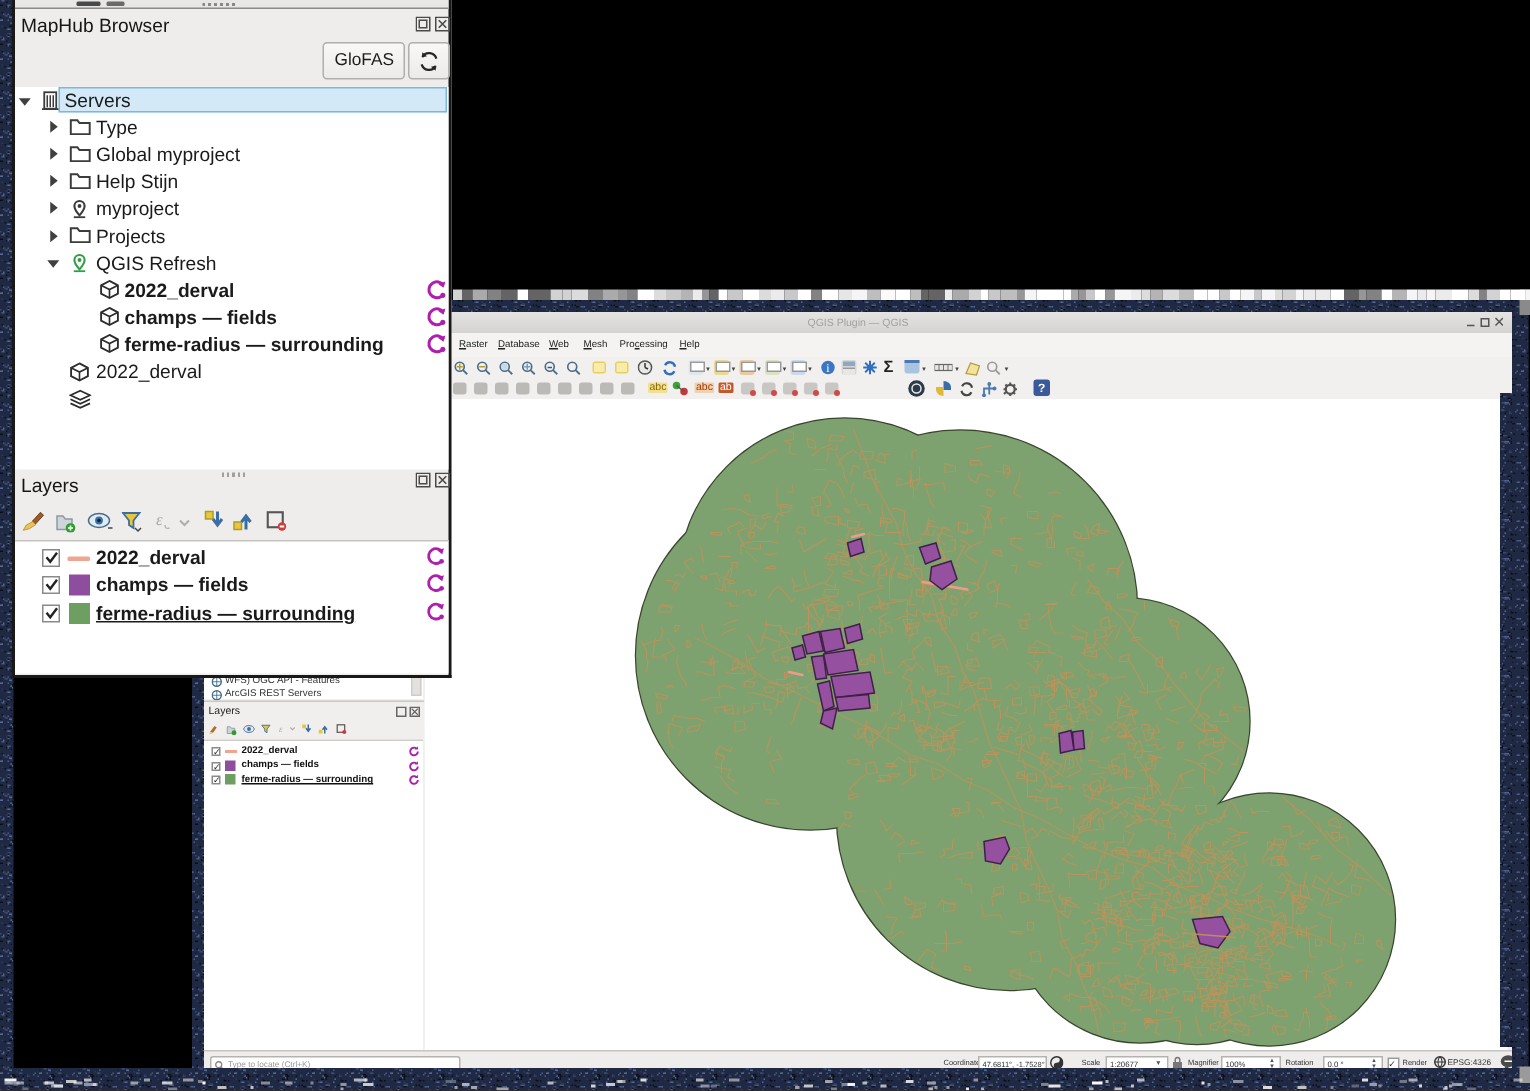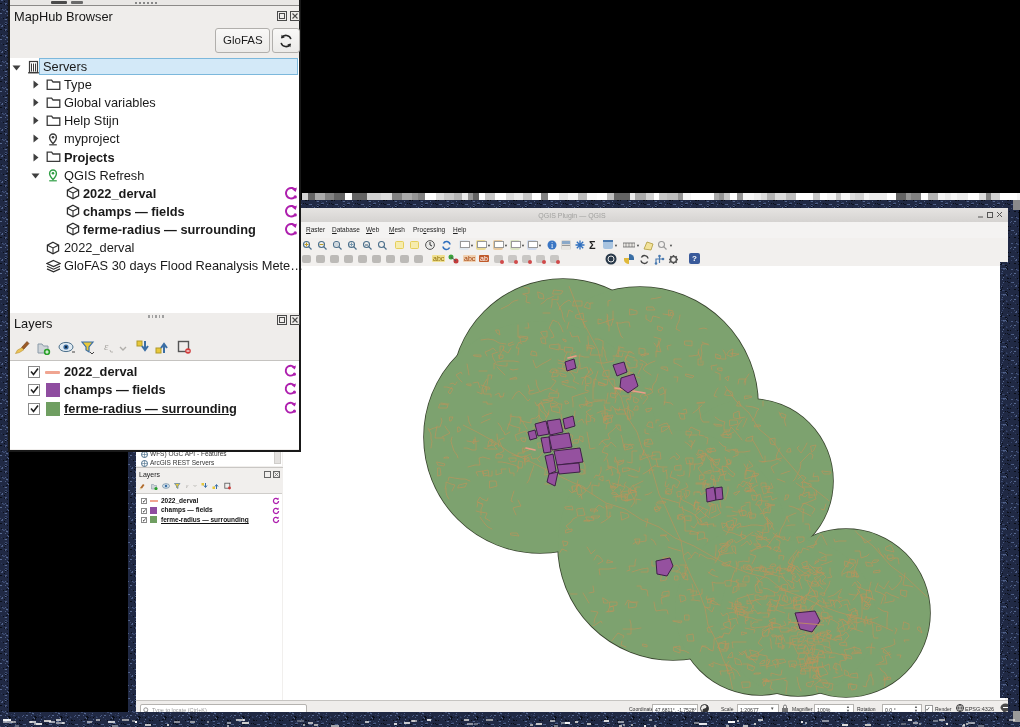--- a/index.html
+++ b/index.html
@@ -1768,21 +1768,21 @@
         <svg class="abs" style="left:36px;top:19.6px" width="15" height="13" viewBox="0 0 15 13">
           <path d="M1.2,2.2 h4.4 l1.4,1.8 h6.8 v7.4 H1.2 z" fill="none" stroke="#3c3c3c" stroke-width="1.3"></path>
         </svg>
         <span class="abs tree" style="left:54px;top:19.1px;font-weight:normal;white-space:nowrap;">Type</span>
         <svg class="abs" style="left:21px;top:40.2px" width="9" height="9">
           <path d="M2.5,0.5 v8 l5,-4 z" fill="#3f3f3f"></path>
         </svg>
         <svg class="abs" style="left:36px;top:37.7px" width="15" height="13" viewBox="0 0 15 13">
           <path d="M1.2,2.2 h4.4 l1.4,1.8 h6.8 v7.4 H1.2 z" fill="none" stroke="#3c3c3c" stroke-width="1.3"></path>
         </svg>
-        <span class="abs tree" style="left:54px;top:37.2px;font-weight:normal;white-space:nowrap;">Global variables</span>
+        <span class="abs tree" style="left:54px;top:37.2px;font-weight:normal;white-space:nowrap;">Global myproject</span>
         <svg class="abs" style="left:21px;top:58.300000000000004px" width="9" height="9">
           <path d="M2.5,0.5 v8 l5,-4 z" fill="#3f3f3f"></path>
         </svg>
         <svg class="abs" style="left:36px;top:55.800000000000004px" width="15" height="13" viewBox="0 0 15 13">
           <path d="M1.2,2.2 h4.4 l1.4,1.8 h6.8 v7.4 H1.2 z" fill="none" stroke="#3c3c3c" stroke-width="1.3"></path>
         </svg>
         <span class="abs tree" style="left:54px;top:55.3px;font-weight:normal;white-space:nowrap;">Help Stijn</span>
         <svg class="abs" style="left:21px;top:76.4px" width="9" height="9">
           <path d="M2.5,0.5 v8 l5,-4 z" fill="#3f3f3f"></path>
         </svg>
@@ -1791,21 +1791,21 @@
           <circle cx="7" cy="5.3" r="1.3" fill="#3c3c3c"></circle>
           <path d="M3.2,12.8 h7.6" stroke="#3c3c3c" stroke-width="1.2"></path>
         </svg>
         <span class="abs tree" style="left:54px;top:73.4px;font-weight:normal;white-space:nowrap;">myproject</span>
         <svg class="abs" style="left:21px;top:94.5px" width="9" height="9">
           <path d="M2.5,0.5 v8 l5,-4 z" fill="#3f3f3f"></path>
         </svg>
         <svg class="abs" style="left:36px;top:92.0px" width="15" height="13" viewBox="0 0 15 13">
           <path d="M1.2,2.2 h4.4 l1.4,1.8 h6.8 v7.4 H1.2 z" fill="none" stroke="#3c3c3c" stroke-width="1.3"></path>
         </svg>
-        <span class="abs tree" style="left:54px;top:91.5px;font-weight:bold;white-space:nowrap;">Projects</span>
+        <span class="abs tree" style="left:54px;top:91.5px;font-weight:normal;white-space:nowrap;">Projects</span>
         <svg class="abs" style="left:21px;top:113.10000000000001px" width="9" height="9">
           <path d="M0.5,2.5 h8 l-4,5 z" fill="#3f3f3f"></path>
         </svg>
         <svg class="abs" style="left:36px;top:110.10000000000001px" width="14" height="14" viewBox="0 0 14 14">
           <path d="M7,2 a3.4,3.4 0 0 1 3.4,3.4 c0,2.4 -3.4,6.2 -3.4,6.2 s-3.4,-3.8 -3.4,-6.2 A3.4,3.4 0 0 1 7,2 z" fill="none" stroke="#2f9e44" stroke-width="1.4"></path>
           <circle cx="7" cy="5.3" r="1.3" fill="#2f9e44"></circle>
           <path d="M3.2,12.8 h7.6" stroke="#2f9e44" stroke-width="1.2"></path>
         </svg>
         <span class="abs tree" style="left:54px;top:109.6px;font-weight:normal;white-space:nowrap;">QGIS Refresh</span>
         <svg class="abs" style="left:56px;top:128.20000000000002px" width="14" height="14" viewBox="0 0 14 14">
@@ -1840,21 +1840,20 @@
         </svg>
         <svg class="abs" style="left:36px;top:182.5px" width="14" height="14" viewBox="0 0 14 14">
           <path d="M7,1.3 L12.6,4.2 V9.8 L7,12.7 L1.4,9.8 V4.2 Z" fill="none" stroke="#2c2c2c" stroke-width="1.25"></path>
           <path d="M1.6,4.3 L7,7 L12.4,4.3 M7,7 V12.5" fill="none" stroke="#2c2c2c" stroke-width="1.1"></path>
         </svg>
         <span class="abs tree" style="left:54px;top:182.0px;font-weight:normal;white-space:nowrap;">2022_derval</span>
         <svg class="abs" style="left:36px;top:200.60000000000002px" width="15" height="14" viewBox="0 0 15 14">
           <path d="M7.5,1.5 L14,4.5 L7.5,7.5 L1,4.5 Z" fill="none" stroke="#2c2c2c" stroke-width="1.2"></path>
           <path d="M1,7.2 L7.5,10.2 L14,7.2 M1,9.9 L7.5,12.9 L14,9.9" fill="none" stroke="#2c2c2c" stroke-width="1.2"></path>
         </svg>
-        <span class="abs tree" style="left:54px;top:200.1px;font-weight:normal;white-space:nowrap;width:242px;overflow:hidden;text-overflow:ellipsis;">GloFAS 30 days Flood Reanalysis Meteory</span>
     </div>
 
     <div class="abs" style="left:138px;top:315px;width:17px;height:3px;background:repeating-linear-gradient(90deg,#a0a0a0 0 1.5px,#efedeb 1.5px 3.5px)"></div>
 
     <div class="abs tree" style="left:4px;top:316px;font-size:12.8px;color:#161616">Layers</div>
     <svg class="abs" style="left:267px;top:315px" width="24" height="11">
       <rect x="0.5" y="0.5" width="9" height="9" fill="none" stroke="#4a4a4a"></rect>
       <rect x="2.5" y="2.5" width="5" height="5" fill="none" stroke="#4a4a4a"></rect>
       <rect x="13.5" y="0.5" width="9" height="9" fill="none" stroke="#4a4a4a"></rect>
       <path d="M15.5,2.5 l5,5 M20.5,2.5 l-5,5" stroke="#4a4a4a" stroke-width="1.1"></path>

